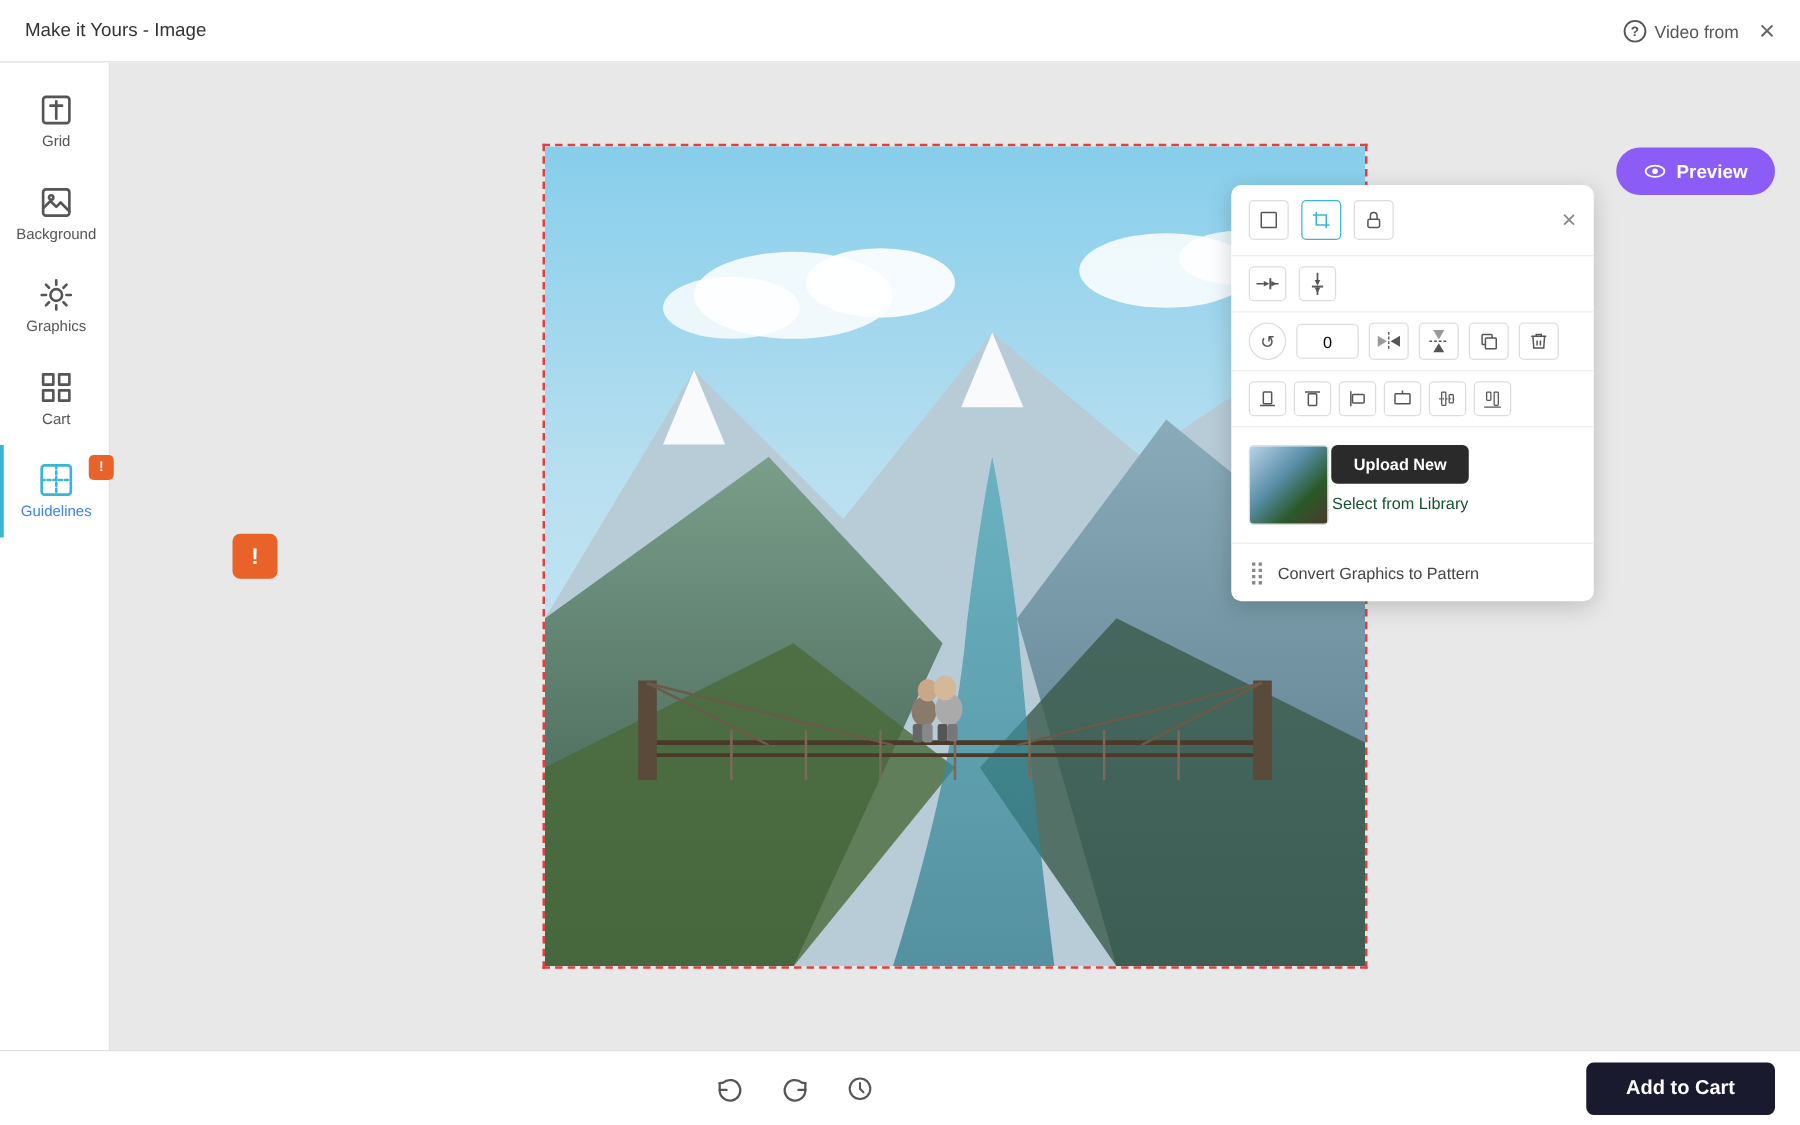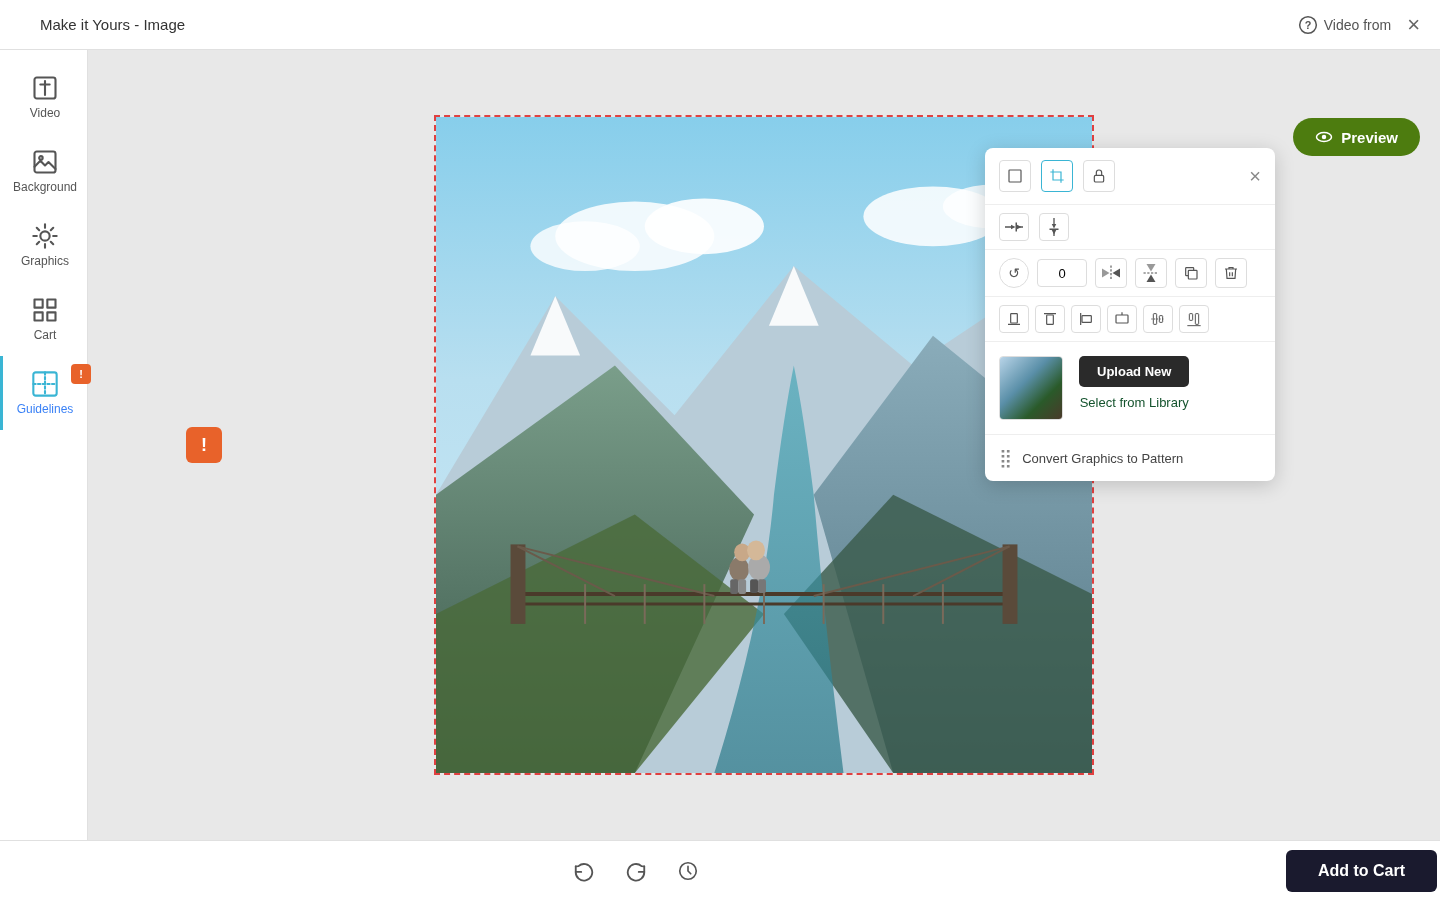--- a/index.html
+++ b/index.html
@@ -5,21 +5,21 @@
     * { box-sizing: border-box; margin: 0; padding: 0; }
     body { font-family: -apple-system, BlinkMacSystemFont, 'Segoe UI', sans-serif; background: #f0f0f0; width: 1440px; height: 900px; overflow: hidden; position: relative; }
 
     
     #header {
       position: absolute; top: 0; left: 0; right: 0; height: 50px;
       background: #fff; border-bottom: 1px solid #e0e0e0;
       display: flex; align-items: center; justify-content: space-between;
       padding: 0 20px; z-index: 100;
     }
-    #header .title { font-size: 15px; color: #333; font-weight: 500; margin-left: 20px; }
+    #header .title { font-size: 15px; color: #333; font-weight: 500; }
     #header .header-right { display: flex; align-items: center; gap: 16px; }
     #header .video-guide { display: flex; align-items: center; gap: 6px; font-size: 14px; color: #555; cursor: pointer; }
     #header .close-btn { font-size: 22px; color: #666; cursor: pointer; line-height: 1; }
 
     
     #sidebar {
       position: absolute; top: 50px; left: 0; width: 88px; bottom: 60px;
       background: #fff; border-right: 1px solid #e0e0e0;
       display: flex; flex-direction: column; align-items: center;
       padding-top: 10px; gap: 0; z-index: 50;
@@ -65,21 +65,21 @@
       position: absolute; left: 88px; top: 50%; transform: translateY(-50%);
       background: #e8622a; color: #fff; width: 36px; height: 36px;
       border-radius: 6px; display: flex; align-items: center; justify-content: center;
       font-size: 18px; font-weight: bold; cursor: pointer; z-index: 60;
       margin-left: 10px;
     }
 
     
     #preview-btn {
       position: absolute; top: 68px; right: 20px;
-      background: #4d7c0f; color: #fff; border: none; border-radius: 25px;
+      background: #8b5cf6; color: #fff; border: none; border-radius: 25px;
       padding: 10px 22px; font-size: 15px; font-weight: 600;
       display: flex; align-items: center; gap: 8px; cursor: pointer; z-index: 60;
     }
 
     
     #popup-panel {
       position: absolute; top: 148px; right: 165px;
       width: 290px; background: #fff; border-radius: 8px;
       box-shadow: 0 4px 20px rgba(0,0,0,0.18);
       z-index: 200; overflow: hidden;
@@ -130,21 +130,21 @@
       display: flex; align-items: center; gap: 6px;
       padding: 8px 14px; border-bottom: 1px solid #eee;
     }
     .popup-align-btn {
       width: 30px; height: 28px; border: 1px solid #ddd; border-radius: 4px;
       display: flex; align-items: center; justify-content: center;
       cursor: pointer; font-size: 13px; color: #555;
     }
 
     .popup-image-area {
-      padding: 14px; display: flex; align-items: flex-start; gap: 16px;
+      padding: 14px; display: flex; align-items: flex-start; gap: 2px;
       border-bottom: 1px solid #eee;
     }
     .popup-thumb {
       width: 64px; height: 64px; border-radius: 4px; overflow: hidden;
       border: 1px solid #ddd; flex-shrink: 0;
     }
     .popup-thumb-inner {
       width: 100%; height: 100%;
       background: linear-gradient(135deg, #b8d4e8 0%, #5a8fa8 40%, #2a5a2a 70%, #4a3a2a 100%);
     }
@@ -159,21 +159,21 @@
       padding: 12px 14px; display: flex; align-items: center; gap: 10px; cursor: pointer;
     }
     .popup-dots-icon { font-size: 18px; color: #888; }
     .popup-convert-text { font-size: 13px; color: #444; }
 
     
     #footer {
       position: absolute; bottom: 0; left: 0; right: 0; height: 60px;
       background: #fff; border-top: 1px solid #e0e0e0;
       display: flex; align-items: center; justify-content: center;
-      padding: 0 3px; gap: 16px;
+      padding: 0 20px; gap: 16px;
     }
     .footer-left { flex: 1; display: flex; align-items: center; justify-content: center; gap: 16px; }
     .footer-action-btn {
       width: 36px; height: 36px; display: flex; align-items: center; justify-content: center;
       cursor: pointer; font-size: 18px; color: #555;
     }
     .footer-history-btn {
       width: 36px; height: 36px; display: flex; align-items: center; justify-content: center;
       cursor: pointer; font-size: 18px; color: #555;
     }
@@ -203,21 +203,21 @@
 </div>
 
 <div id="sidebar">
 
   <div class="sidebar-item" style="position:relative">
     <svg viewBox="0 0 24 24" class="icon-svg">
       <rect x="3" y="3" width="18" height="18" rx="2"></rect>
       <line x1="8" y1="9" x2="16" y2="9"></line>
       <line x1="12" y1="6" x2="12" y2="18"></line>
     </svg>
-    <span class="label">Video</span>
+    <span class="label">Grid</span>
   </div>
 
   <div class="sidebar-item">
     <svg viewBox="0 0 24 24" class="icon-svg">
       <rect x="3" y="3" width="18" height="18" rx="2"></rect>
       <circle cx="8.5" cy="8.5" r="1.5"></circle>
       <path d="M3 16l5-5 4 4 3-3 6 6"></path>
     </svg>
     <span class="label">Background</span>
   </div>

